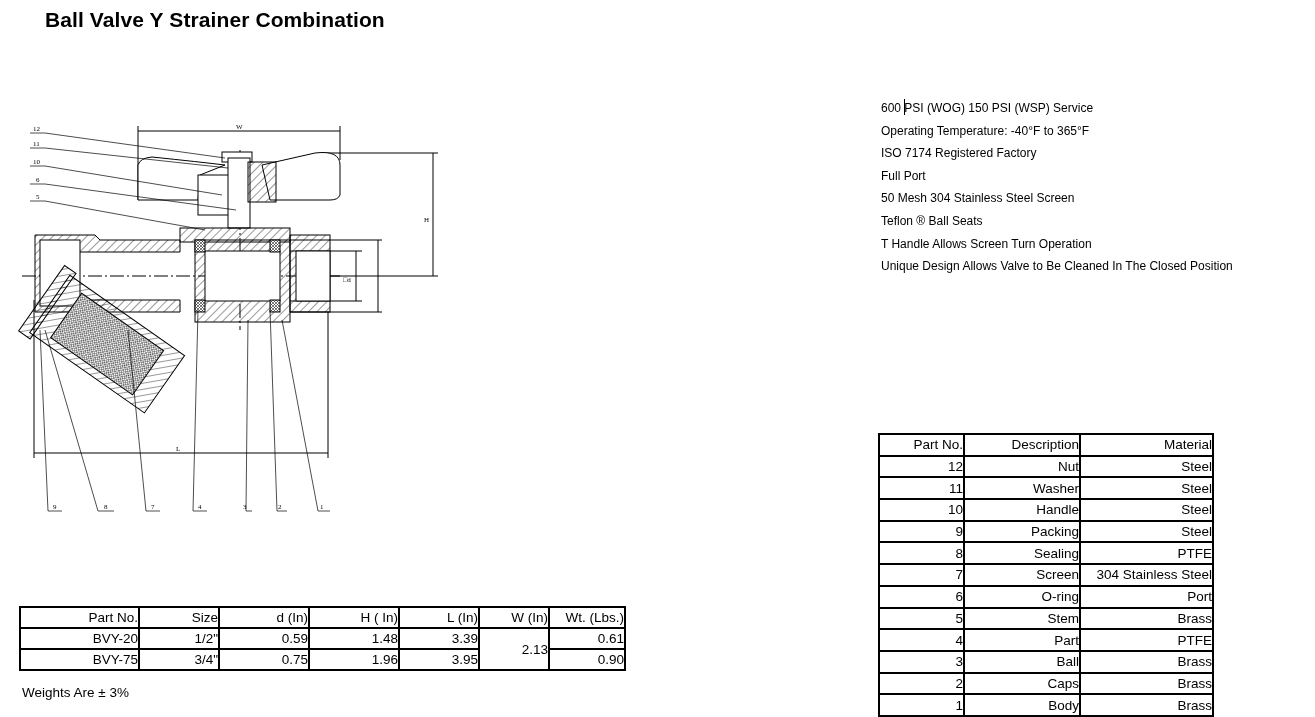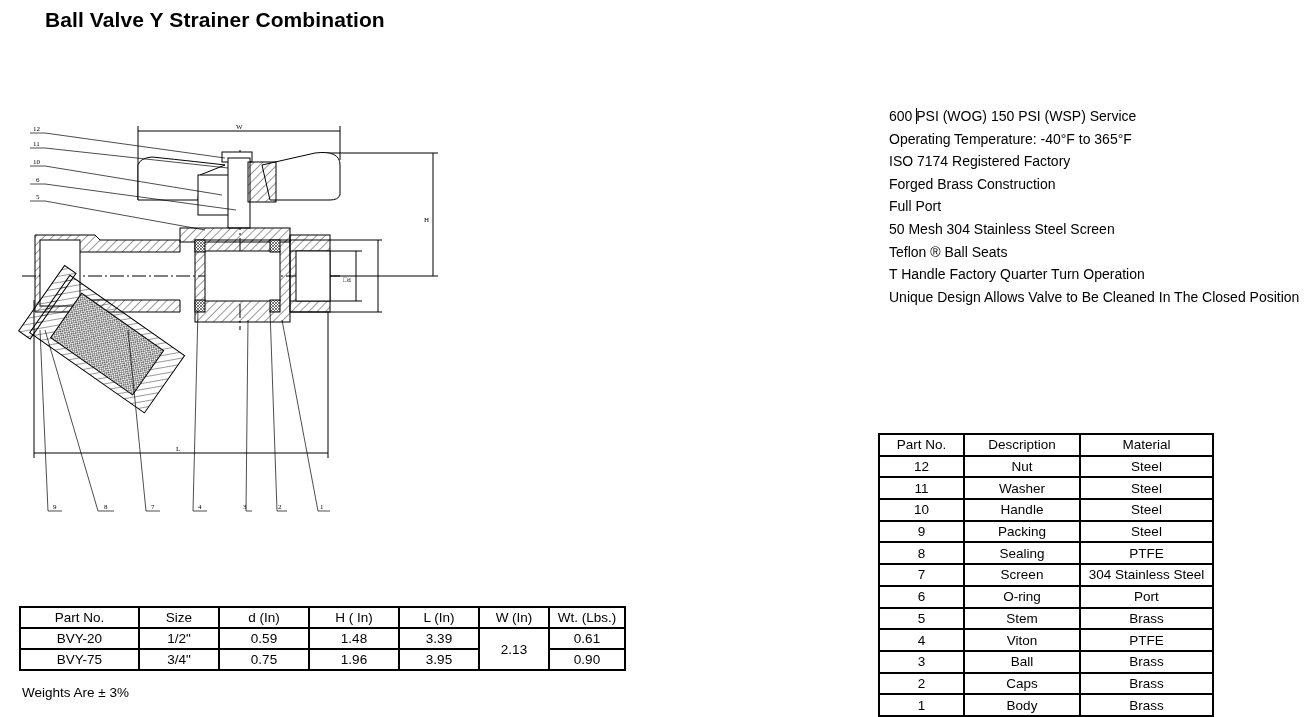--- a/index.html
+++ b/index.html
@@ -6,30 +6,30 @@
   body {
     width: 1315px; height: 717px; position: relative; overflow: hidden;
     font-family: "Liberation Sans", sans-serif; color: #000;
   }
   .title {
     position: absolute; left: 23px; top: 8px;
     font-size: 21px; font-weight: bold; letter-spacing: 0.1px; margin-left: 22px;
   }
   .drawing { position: absolute; left: 0; top: 110px; width: 460px; height: 410px; }
   .features {
-    position: absolute; left: 881px; top: 97px; margin: 8px; padding: 0; list-style: none;
-    font-size: 14px; line-height: 22.6px;
+    position: absolute; left: 881px; top: 97px; margin: 0; padding: 0; list-style: none;
+    font-size: 12px; line-height: 22.6px;
   }
   .features li { margin: 0; padding: 0; white-space: nowrap; }
   .features li.last { margin-top: 2px; }
   .cursor { display: inline-block; width: 1px; height: 16px; background: #000; vertical-align: -3px; margin-right: -1px; }
 
   table.grid { border-collapse: collapse; position: absolute; font-size: 13.5px; }
   table.grid td, table.grid th {
-    border: 2px solid #000; text-align: center; font-weight: normal; padding: 0;
+    border: 2px solid #000; text-align: right; font-weight: normal; padding: 0;
   }
   .spec-table { left: 19px; top: 606px; }
   .spec-table th, .spec-table td { height: 19px; }
   .spec-table col.c1 { width: 119px; } .spec-table col.c2 { width: 80px; }
   .spec-table col.c3 { width: 90px; }  .spec-table col.c4 { width: 90px; }
   .spec-table col.c5 { width: 80px; }  .spec-table col.c6 { width: 70px; }
   .spec-table col.c7 { width: 76px; }
   .note { position: absolute; left: 22px; top: 685px; font-size: 13.5px; }
 
   .parts-table { left: 878px; top: 433px; }
@@ -135,25 +135,24 @@
     <text x="243" y="509">3</text>
     <text x="278" y="509">2</text>
     <text x="320" y="509">1</text>
   </g>
 </svg>
 
 <ul class="features">
   <li><span>600 </span><span class="cursor"></span><span>PSI (WOG) 150 PSI (WSP) Service</span></li>
   <li>Operating Temperature: -40°F to 365°F</li>
   <li>ISO 7174 Registered Factory</li>
-  <li>Forged Brass Construction</li>
   <li>Full Port</li>
   <li>50 Mesh 304 Stainless Steel Screen</li>
   <li>Teflon ® Ball Seats</li>
-  <li>T Handle Factory Quarter Turn Operation</li>
+  <li>T Handle Allows Screen Turn Operation</li>
   <li>Unique Design Allows Valve to Be Cleaned In The Closed Position</li>
 </ul>
 
 <table class="grid spec-table">
   <colgroup>
       <col class="c1">
       <col class="c2">
       <col class="c3">
       <col class="c4">
       <col class="c5">
@@ -238,21 +237,21 @@
         <td>O-ring</td>
         <td>Port</td>
       </tr>
   <tr>
         <td>5</td>
         <td>Stem</td>
         <td>Brass</td>
       </tr>
   <tr>
         <td>4</td>
-        <td>Viton</td>
+        <td>Part</td>
         <td>PTFE</td>
       </tr>
   <tr>
         <td>3</td>
         <td>Ball</td>
         <td>Brass</td>
       </tr>
   <tr>
         <td>2</td>
         <td>Caps</td>

